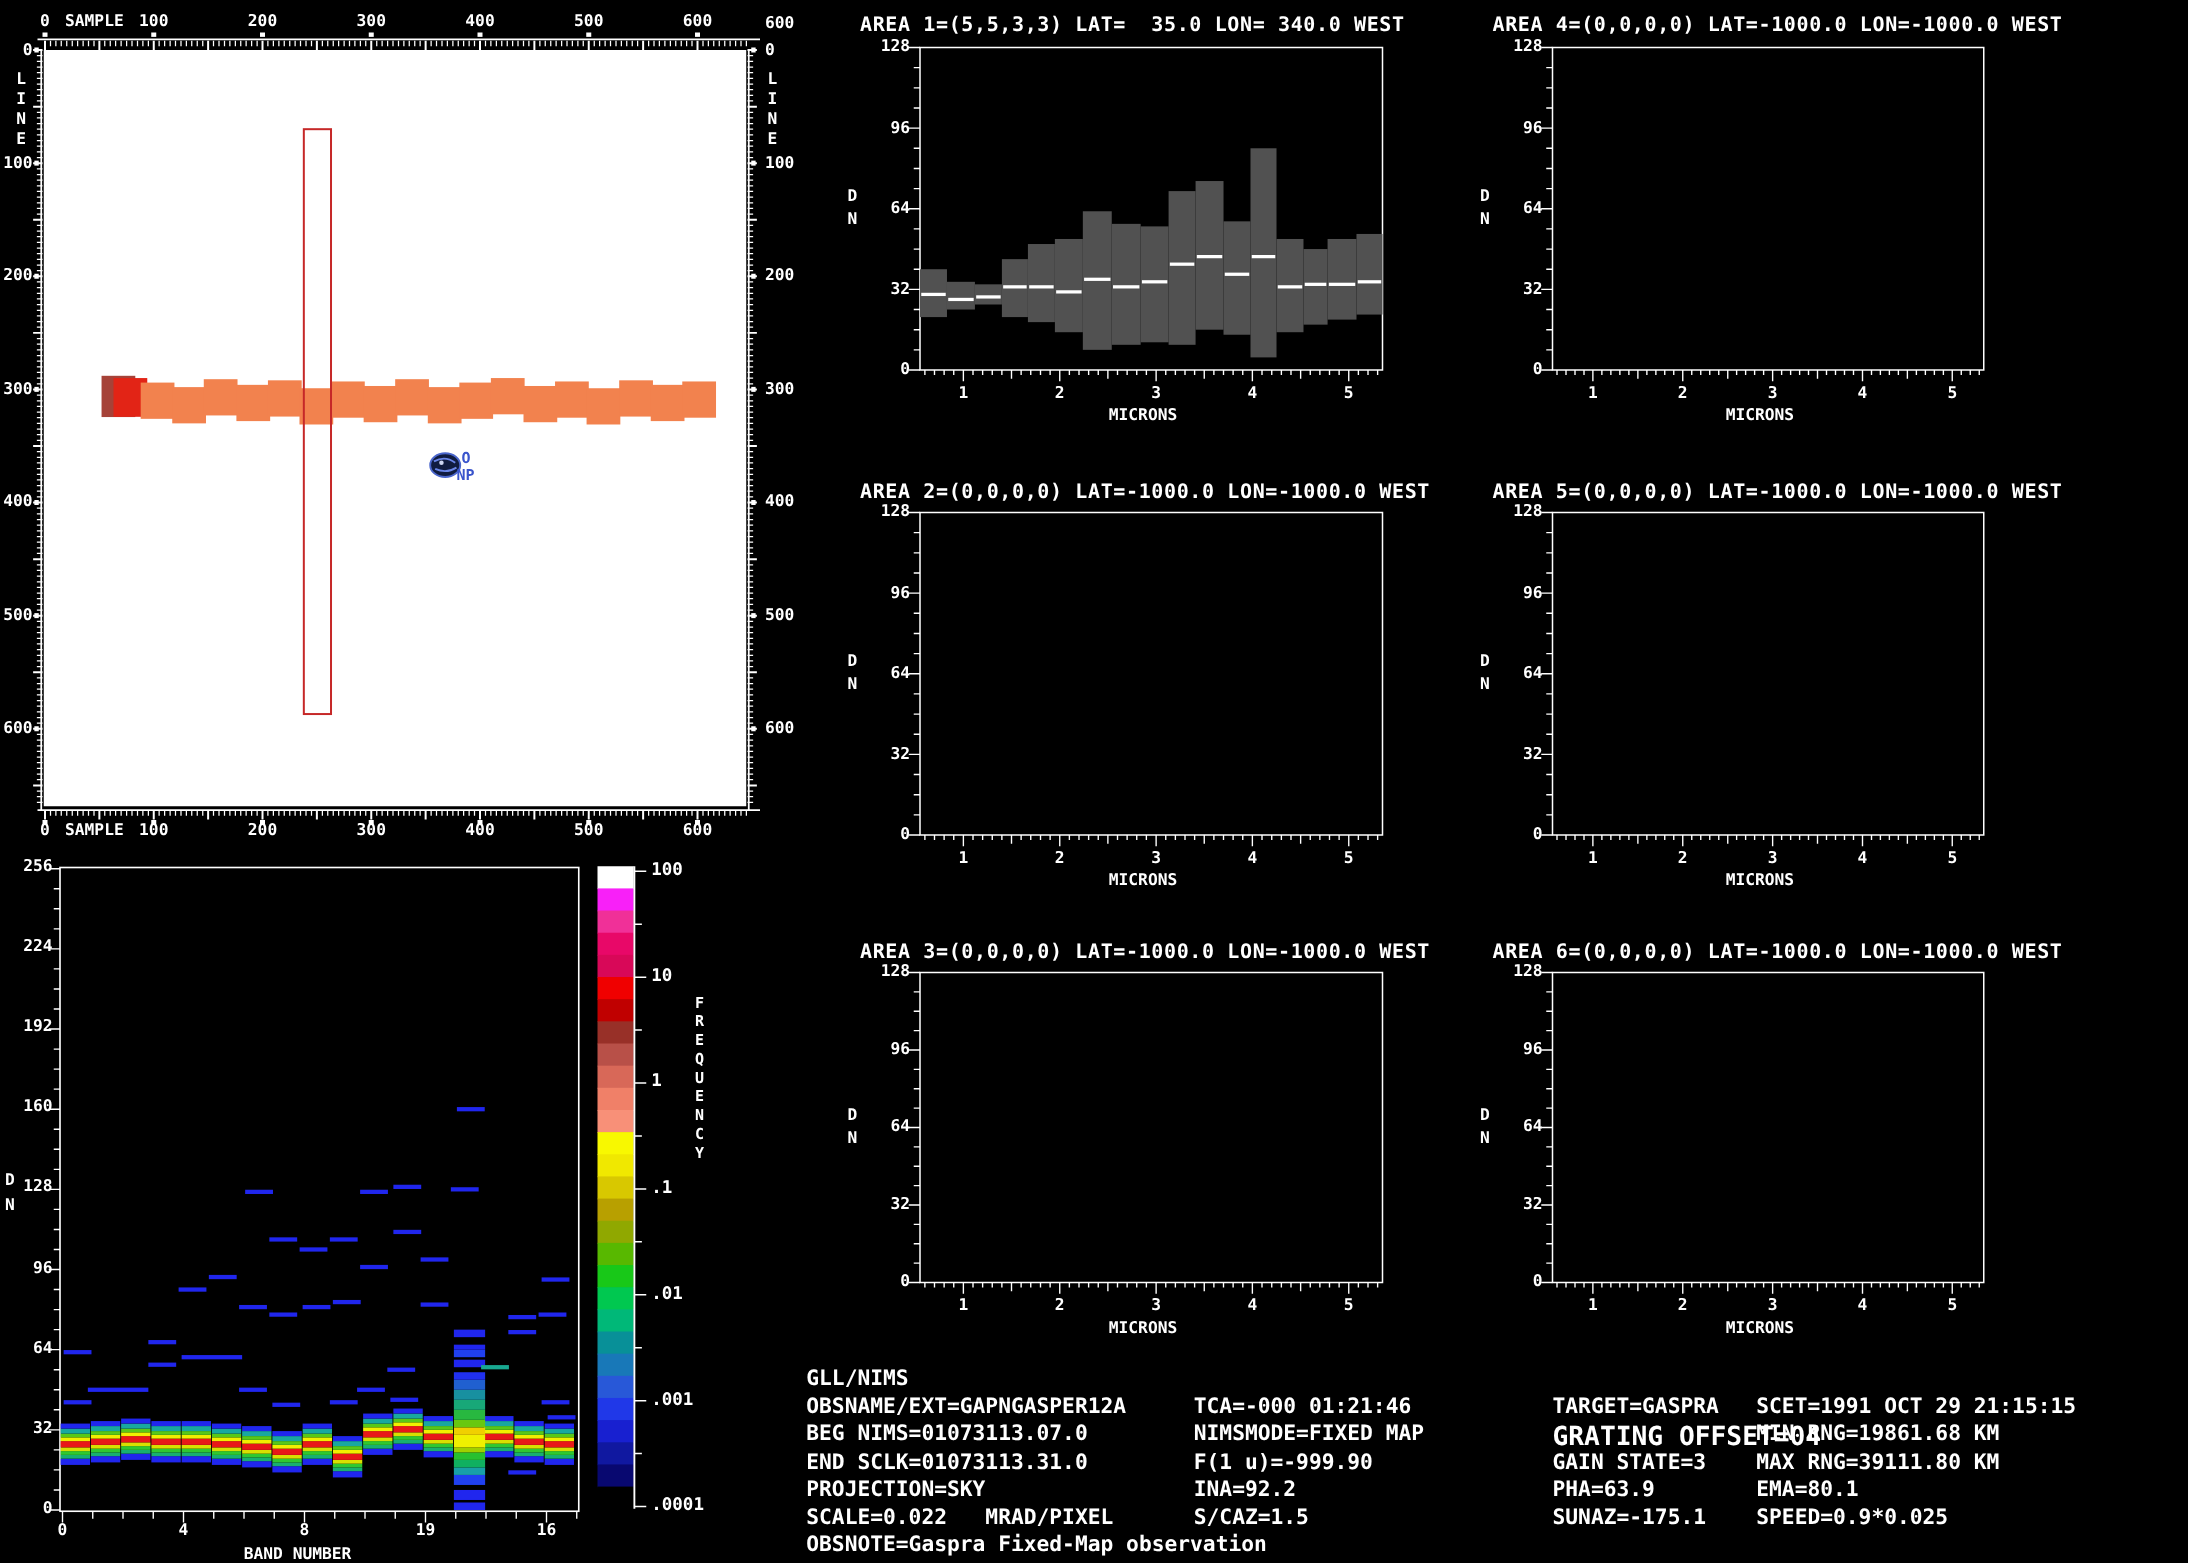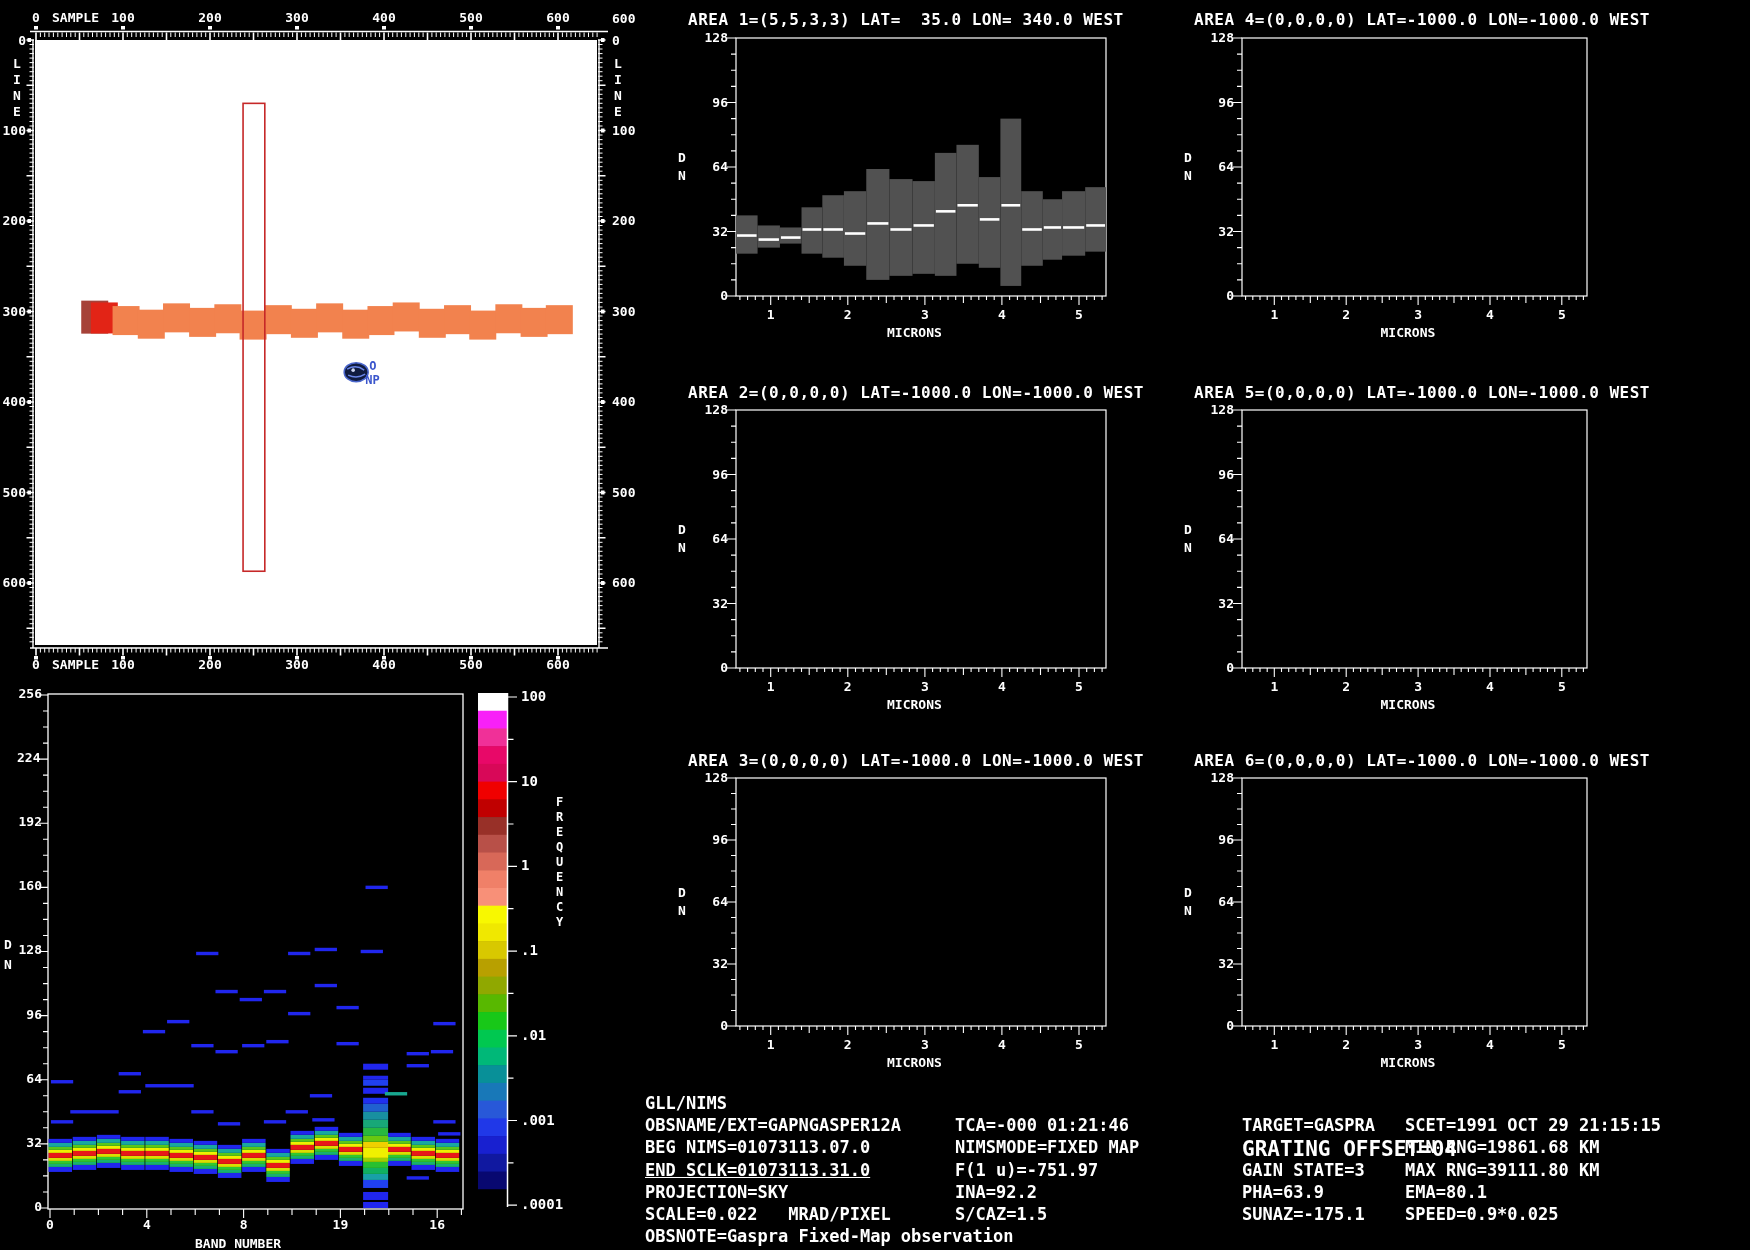--- a/index.html
+++ b/index.html
@@ -455,21 +455,21 @@
       <rect x="171.28" y="424.108" width="22.264" height="3.4" fill="#2026ee"></rect>
       <rect x="292.28" y="432.1240000000001" width="22.264" height="3.4" fill="#2026ee"></rect>
       <rect x="30.92" y="434.128" width="22.264" height="3.4" fill="#2026ee"></rect>
       <rect x="197.9" y="436.1319999999999" width="22.264" height="3.4" fill="#2026ee"></rect>
       <rect x="243.88" y="434.128" width="22.264" height="3.4" fill="#2026ee"></rect>
       <rect x="413.28" y="434.128" width="22.264" height="3.4" fill="#2026ee"></rect>
       <rect x="386.66" y="490.24000000000007" width="22.264" height="3.4" fill="#2026ee"></rect>
       <rect x="418.12" y="446.1520000000001" width="22.264" height="3.4" fill="#2026ee"></rect>
     </svg>
     <div class="lbl" style="left: 4px; top: 686.976px; width: 38px; text-align: right; font-size: 13px;">256</div>
-    <div class="lbl" style="left: 17px; top: 751.104px; width: 38px; text-align: left; font-size: 13px;">224</div>
+    <div class="lbl" style="left: 4px; top: 751.104px; width: 38px; text-align: right; font-size: 13px;">224</div>
     <div class="lbl" style="left: 4px; top: 815.232px; width: 38px; text-align: right; font-size: 13px;">192</div>
     <div class="lbl" style="left: 4px; top: 879.36px; width: 38px; text-align: right; font-size: 13px;">160</div>
     <div class="lbl" style="left: 4px; top: 943.488px; width: 38px; text-align: right; font-size: 13px;">128</div>
     <div class="lbl" style="left: 4px; top: 1007.62px; width: 38px; text-align: right; font-size: 13px;">96</div>
     <div class="lbl" style="left: 4px; top: 1071.74px; width: 38px; text-align: right; font-size: 13px;">64</div>
     <div class="lbl" style="left: 4px; top: 1135.87px; width: 38px; text-align: right; font-size: 13px;">32</div>
     <div class="lbl" style="left: 4px; top: 1200px; width: 38px; text-align: right; font-size: 13px;">0</div>
     <div class="lbl" style="left: 38px; top: 1218px; width: 24px; text-align: center; font-size: 13px;">0</div>
     <div class="lbl" style="left: 134.8px; top: 1218px; width: 24px; text-align: center; font-size: 13px;">4</div>
     <div class="lbl" style="left: 231.6px; top: 1218px; width: 24px; text-align: center; font-size: 13px;">8</div>
@@ -529,22 +529,22 @@
     <div class="lbl" style="left: 556px; top: 916px; font-size: 12px;">Y</div>
     <div class="lbl" style="left: 645px; top: 1095px; font-size: 17px;">GLL/NIMS</div>
     <div class="lbl" style="left: 645px; top: 1117px; font-size: 17px;">OBSNAME/EXT=GAPNGASPER12A</div>
     <div class="lbl" style="left: 955px; top: 1117px; font-size: 17px; text-align: right;">TCA=-000 01:21:46</div>
     <div class="lbl" style="left: 1242px; top: 1117px; font-size: 17px;">TARGET=GASPRA</div>
     <div class="lbl" style="left: 1405px; top: 1117px; font-size: 17px;">SCET=1991 OCT 29 21:15:15</div>
     <div class="lbl" style="left: 645px; top: 1139px; font-size: 17px;">BEG NIMS=01073113.07.0</div>
     <div class="lbl" style="left: 955px; top: 1139px; font-size: 17px;">NIMSMODE=FIXED MAP</div>
     <div class="lbl" style="left: 1242px; top: 1139px; font-size: 21px;">GRATING OFFSET=04</div>
     <div class="lbl" style="left: 1405px; top: 1139px; font-size: 17px;">MIN RNG=19861.68 KM</div>
-    <div class="lbl" style="left: 645px; top: 1162px; font-size: 17px; text-decoration: underline;">END SCLK=01073113.31.0</div>
-    <div class="lbl" style="left: 955px; top: 1162px; font-size: 17px;">F(1 u)=-751.97</div>
+    <div class="lbl" style="left: 645px; top: 1162px; font-size: 17px;">END SCLK=01073113.31.0</div>
+    <div class="lbl" style="left: 955px; top: 1162px; font-size: 17px;">F(1 u)=-999.90</div>
     <div class="lbl" style="left: 1242px; top: 1162px; font-size: 17px;">GAIN STATE=3</div>
     <div class="lbl" style="left: 1405px; top: 1162px; font-size: 17px;">MAX RNG=39111.80 KM</div>
     <div class="lbl" style="left: 645px; top: 1184px; font-size: 17px;">PROJECTION=SKY</div>
     <div class="lbl" style="left: 955px; top: 1184px; font-size: 17px;">INA=92.2</div>
     <div class="lbl" style="left: 1242px; top: 1184px; font-size: 17px;">PHA=63.9</div>
     <div class="lbl" style="left: 1405px; top: 1184px; font-size: 17px;">EMA=80.1</div>
     <div class="lbl" style="left: 645px; top: 1206px; font-size: 17px;">SCALE=0.022   MRAD/PIXEL</div>
     <div class="lbl" style="left: 955px; top: 1206px; font-size: 17px;">S/CAZ=1.5</div>
     <div class="lbl" style="left: 1242px; top: 1206px; font-size: 17px;">SUNAZ=-175.1</div>
     <div class="lbl" style="left: 1405px; top: 1206px; font-size: 17px;">SPEED=0.9*0.025</div>

